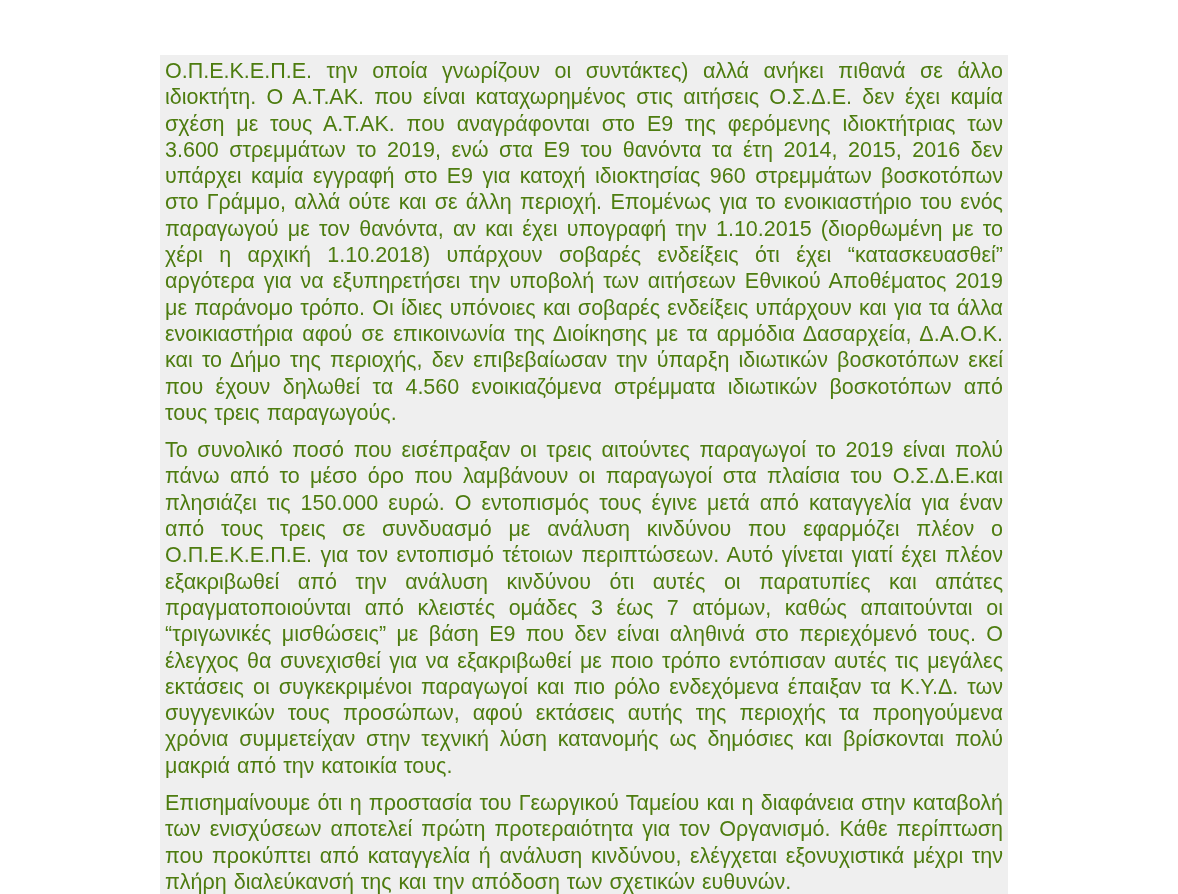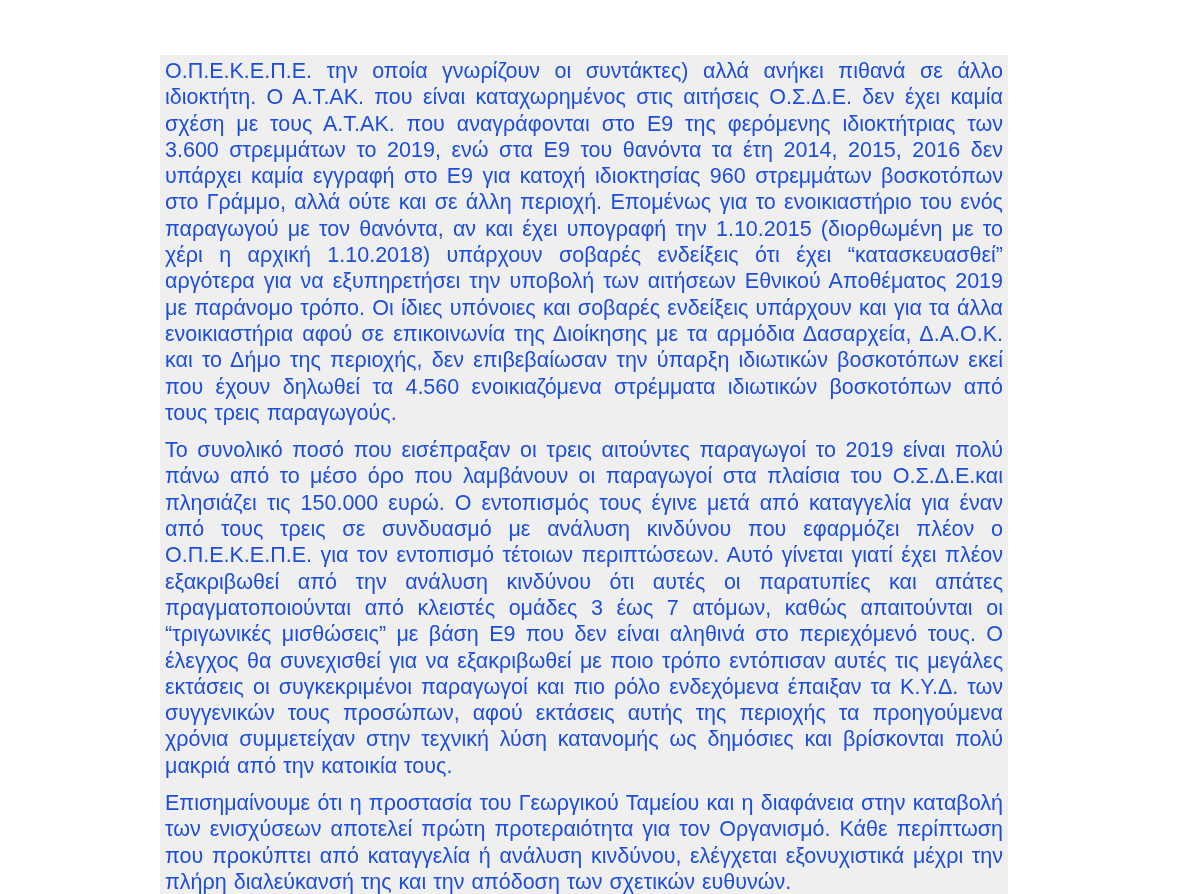--- a/index.html
+++ b/index.html
@@ -21,21 +21,21 @@
     width: 848px;
     min-height: 839px;
     background: #efefef;
     box-sizing: border-box;
     padding: 3px 5px 6px 5px;
   }
   .text-block p {
     margin: 0 0 11px 0;
     font-size: 21.5px;
     line-height: 26.3px;
-    color: #1d4ed8;
+    color: #4d7c0f;
     text-align: justify;
     word-spacing: 1px;
   }
   .text-block p:last-child {
     margin-bottom: 0;
   }
 </style>
 </head>
 <body>
 

